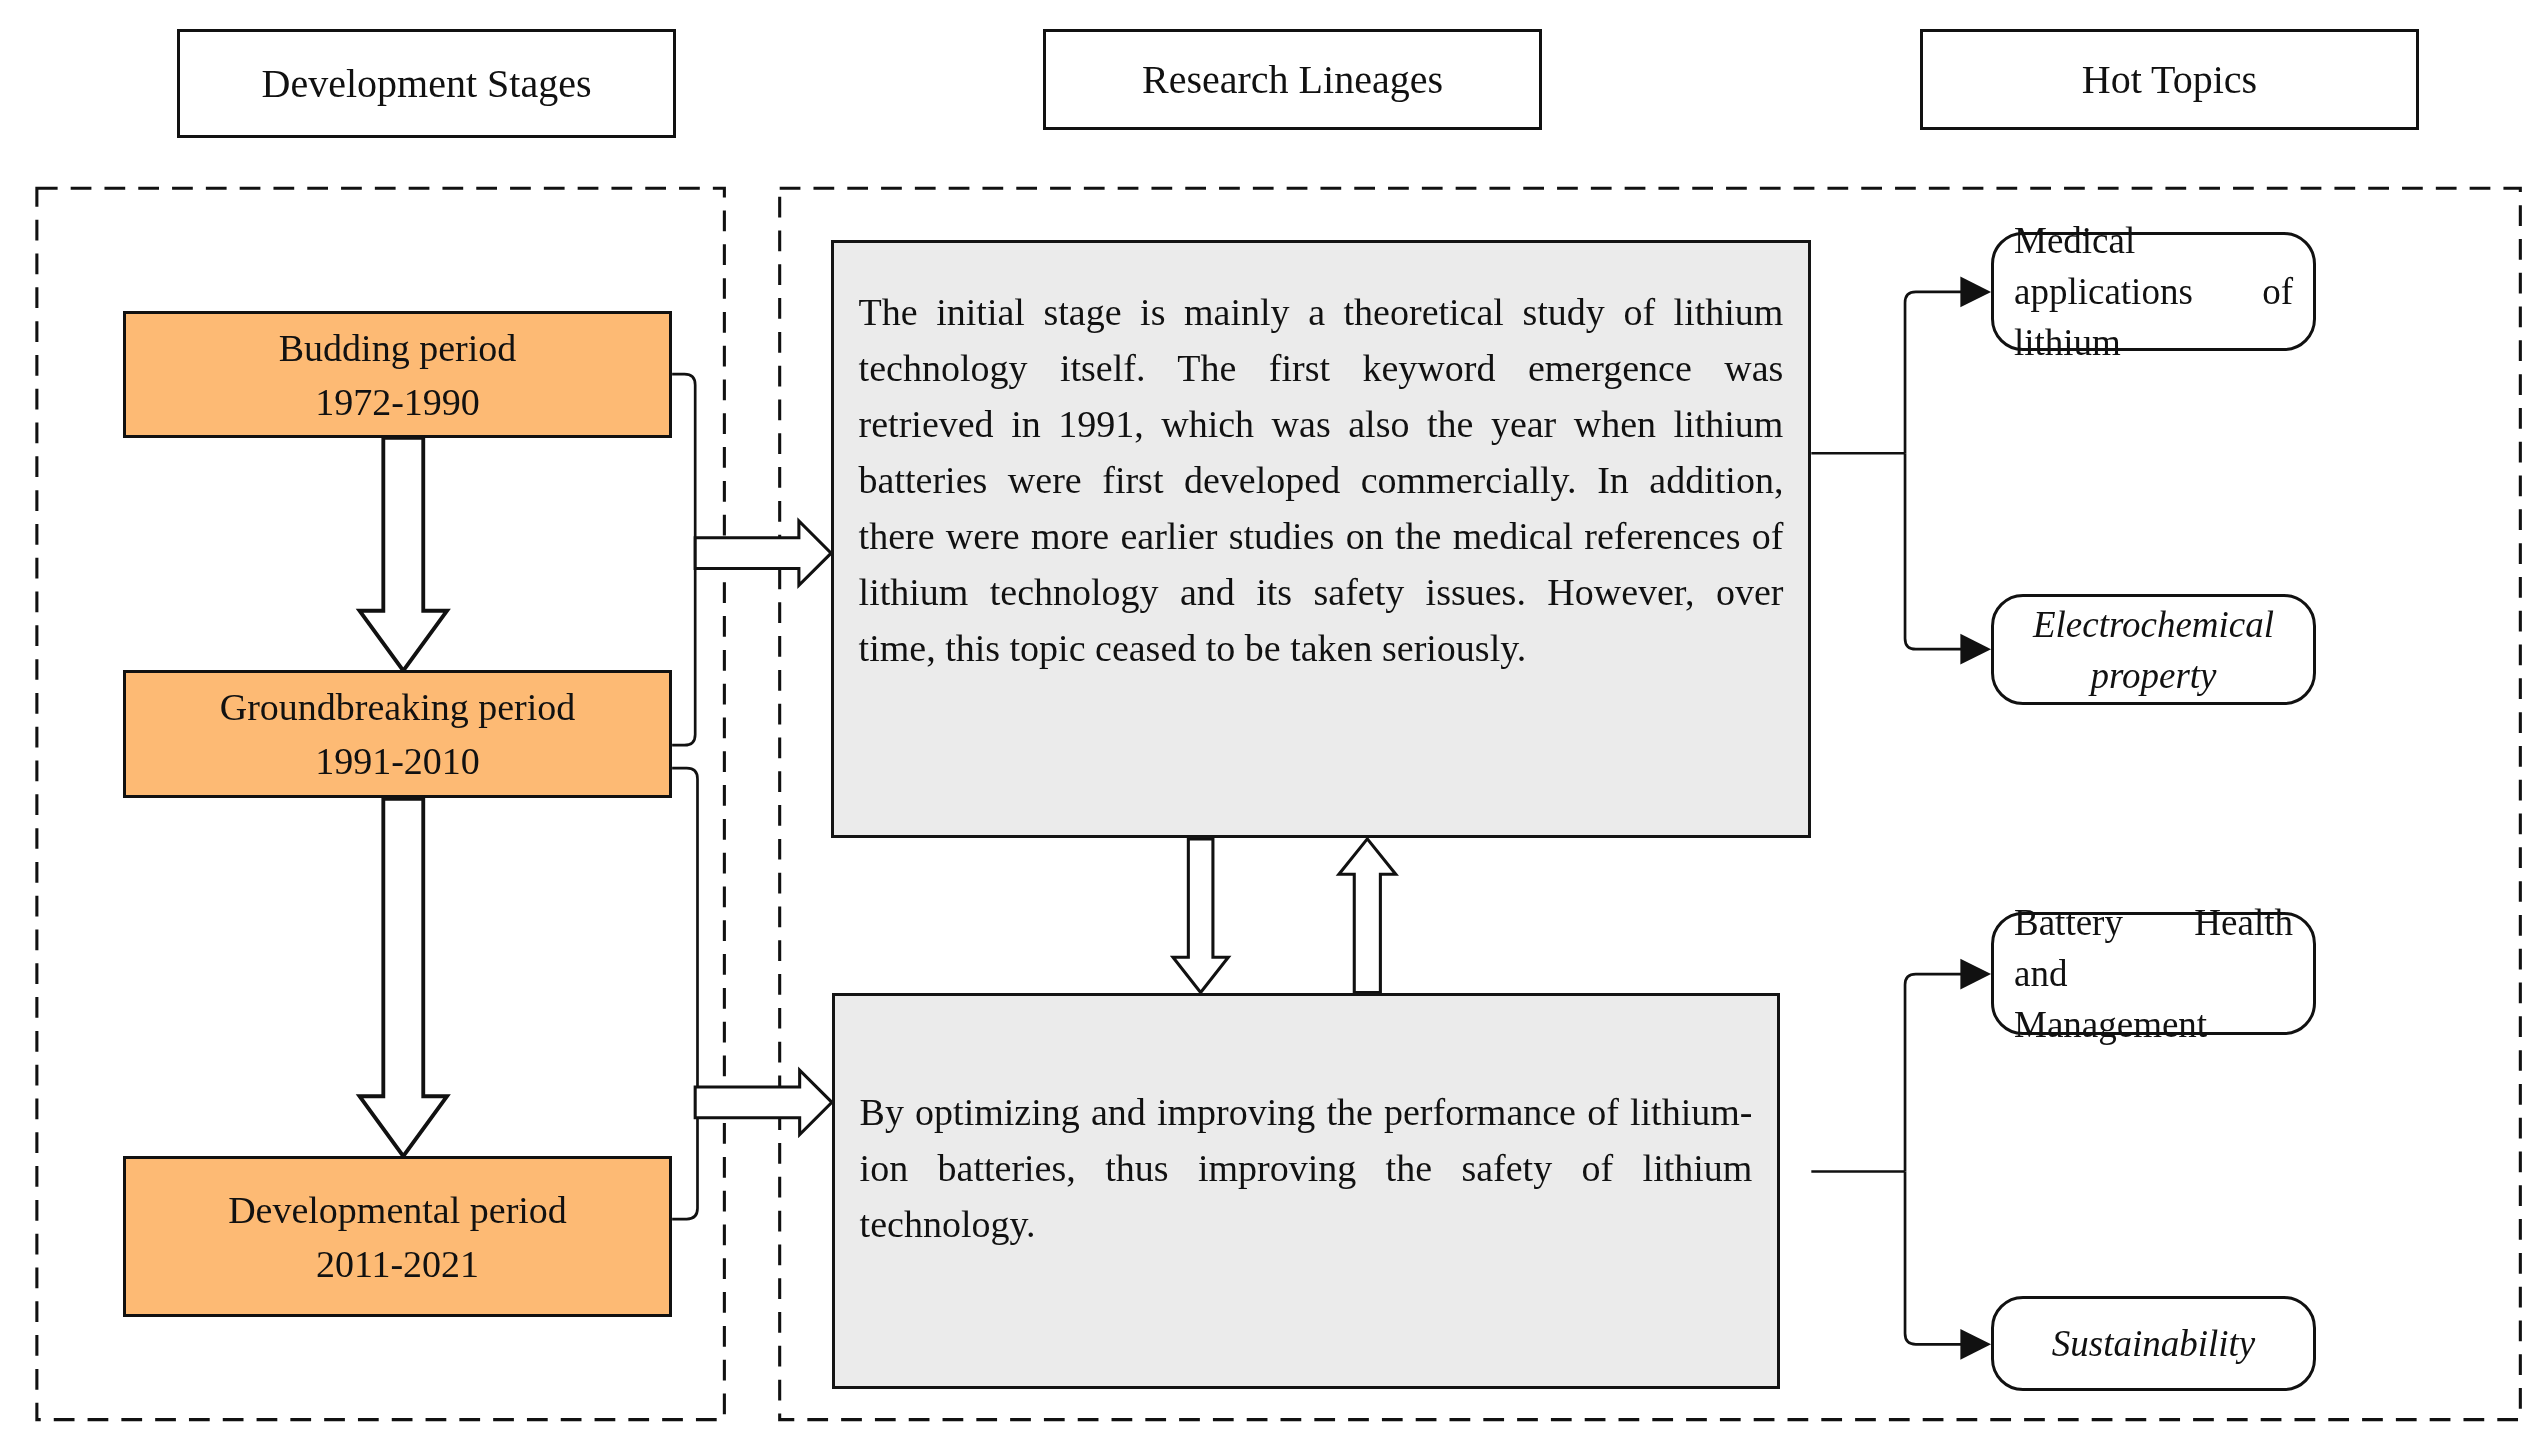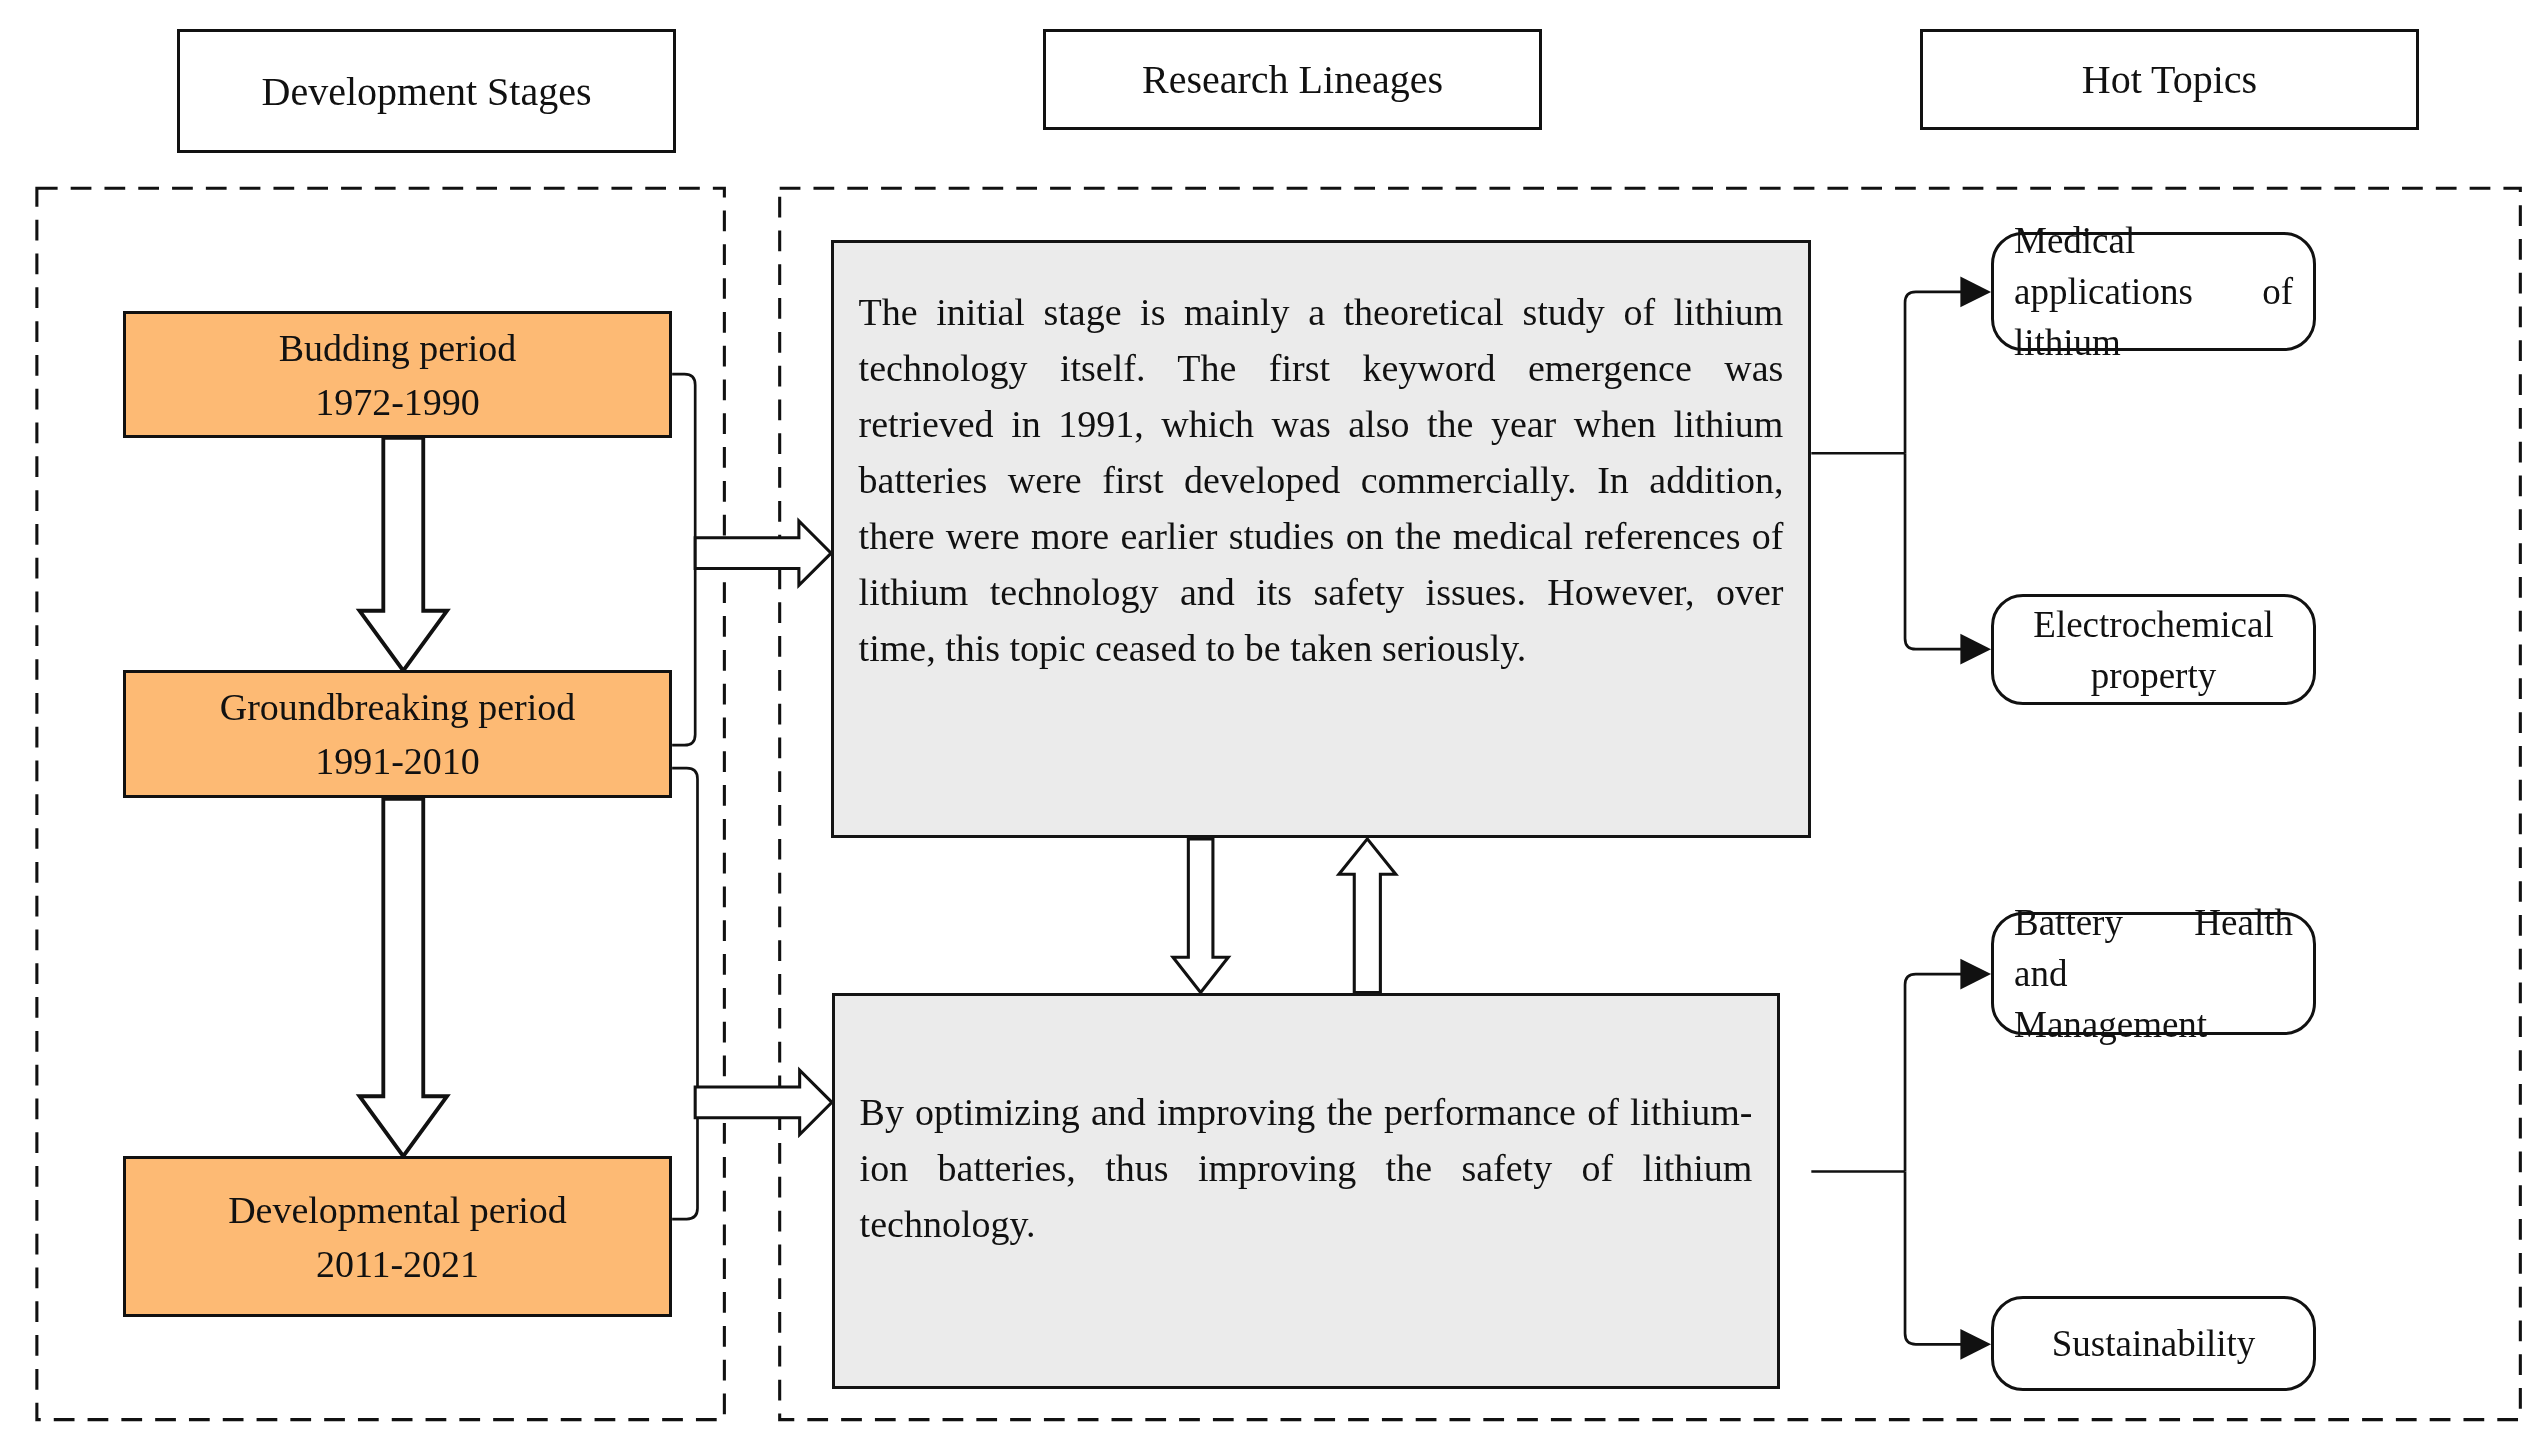--- a/index.html
+++ b/index.html
@@ -67,20 +67,21 @@
   .topic-justify {
     width: 100%;
     white-space: pre-line;
     text-align: justify;
     text-align-last: justify;
   }
   .topic-center {
     width: 100%;
     white-space: pre-line;
     text-align: center;
+    font-style: italic;
   }
 </style>
 </head>
 <body>
 
 <div id="canvas">
 
   <svg id="connector-layer" viewBox="0 0 3304 1894" xmlns="http://www.w3.org/2000/svg">
 
     <rect x="48" y="245" width="895" height="1603" fill="none" stroke="#111111" stroke-width="4" stroke-dasharray="27 17"></rect>
@@ -104,21 +105,21 @@
     <polygon points="2592,380 2552,360 2552,400" fill="#111111"></polygon>
     <polygon points="2592,845 2552,825 2552,865" fill="#111111"></polygon>
 
     <path d="M 2358 1525 H 2480" fill="none" stroke="#111111" stroke-width="3.5"></path>
     <path d="M 2480 1525 V 1282 Q 2480 1268 2494 1268 H 2556" fill="none" stroke="#111111" stroke-width="3.5"></path>
     <path d="M 2480 1525 V 1736 Q 2480 1750 2494 1750 H 2556" fill="none" stroke="#111111" stroke-width="3.5"></path>
     <polygon points="2592,1268 2552,1248 2552,1288" fill="#111111"></polygon>
     <polygon points="2592,1750 2552,1730 2552,1770" fill="#111111"></polygon>
   </svg>
 
-  <div class="abs hbox" style="left:177px; top:29px; width:499px; height:124px;">
+  <div class="abs hbox" style="left:177px; top:29px; width:499px; height:109px;">
     <span>Development Stages</span>
   </div>
   <div class="abs hbox" style="left:1043px; top:29px; width:499px; height:101px;">
     <span>Research Lineages</span>
   </div>
   <div class="abs hbox" style="left:1903px; top:29px; width:499px; height:101px;margin-left:17px;">
     <span>Hot Topics</span>
   </div>
 
   <div class="abs stage" style="left:123px; top:311px; width:549px; height:127px;">Budding period

